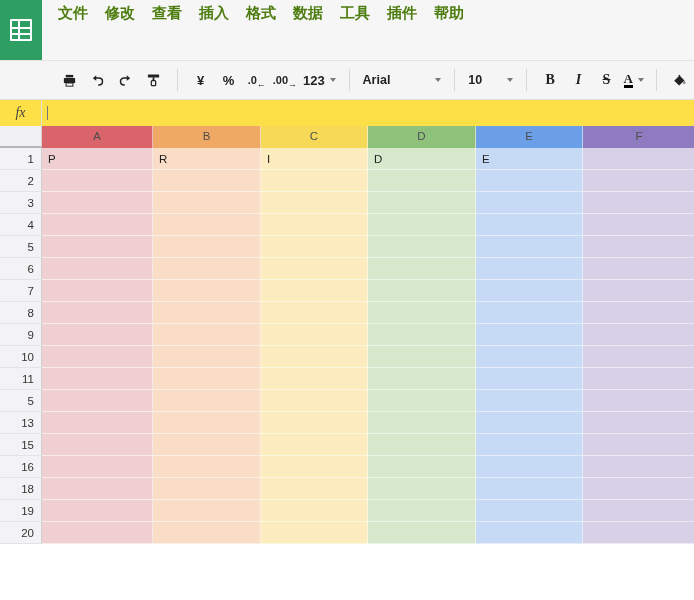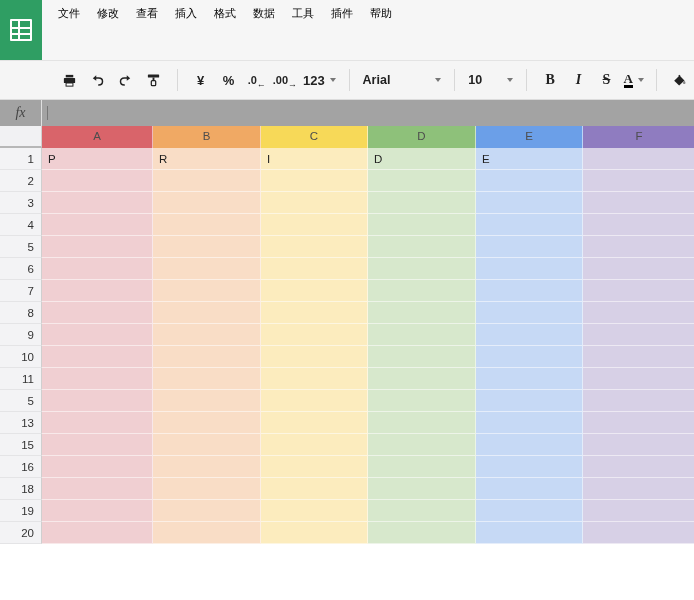--- a/index.html
+++ b/index.html
@@ -20,21 +20,21 @@
   .logo-glyph i{position:absolute;top:0;bottom:0;left:6px;width:2px;background:#fff;}
 
   .header-right{flex:1;display:flex;flex-direction:column;justify-content:flex-start;padding-left:16px;background:#f6f6f6;}
   .title-row{height:32px;display:flex;align-items:center;gap:12px;}
   .doc-title{font-size:17px;color:#b9a6a6;font-style:italic;letter-spacing:.5px;white-space:nowrap;}
   .star-icon{width:16px;height:16px;color:#bdbdbd;display:inline-block;}
   .folder-icon{width:17px;height:13px;background:#9e9e9e;border-radius:1px;position:relative;display:inline-block;}
   .folder-icon:before{content:"";position:absolute;left:0;top:-3px;width:7px;height:3px;background:#9e9e9e;border-radius:1px 1px 0 0;}
 
   .menu-row{height:26px;display:flex;align-items:center;gap:17px;}
-  .menu-item{font-size:11px;color:#000000;font-weight:normal;white-space:nowrap;cursor:default;}
+  .menu-item{font-size:15px;color:#4d7c0f;font-weight:bold;white-space:nowrap;cursor:default;}
   .save-status{font-size:11.5px;color:#9aa0a6;margin-left:14px;white-space:nowrap;font-weight:normal;}
 
   
   .toolbar{height:40px;background:#f5f5f5;border-top:1px solid #e3e3e3;border-bottom:1px solid #dcdcdc;
            display:flex;align-items:center;padding-left:55px;box-sizing:border-box;overflow:hidden;}
   .tb-btn{width:30px;height:26px;display:flex;align-items:center;justify-content:center;cursor:default;color:#222;}
   .tb-sep{width:1px;height:22px;background:#d8d8d8;margin:0 9px;}
   .tb-text{font-size:13px;font-weight:bold;color:#222;}
   .dec-ico{font-size:11px;font-weight:bold;color:#222;position:relative;line-height:1;}
   .dec-ico small{font-size:9px;position:relative;top:3px;}
@@ -43,21 +43,21 @@
   .font-box{width:92px;display:flex;align-items:center;justify-content:space-between;padding:0 4px;box-sizing:border-box;}
   .font-name{font-size:12.5px;color:#222;font-weight:bold;}
   .size-box{width:56px;display:flex;align-items:center;justify-content:space-between;padding:0 4px;box-sizing:border-box;}
   .size-val{font-size:12.5px;color:#222;font-weight:bold;}
   .b-ico{font-weight:bold;font-size:14px;font-family:"Liberation Serif",serif;}
   .i-ico{font-style:italic;font-size:14px;font-family:"Liberation Serif",serif;font-weight:bold;}
   .s-ico{font-size:14px;font-weight:bold;text-decoration:line-through;font-family:"Liberation Serif",serif;}
   .a-ico{font-size:13px;font-weight:bold;border-bottom:3px solid #000;line-height:13px;font-family:"Liberation Serif",serif;}
 
   
-  .formula-bar{height:26px;background:#a3a3a3;border-bottom:1px solid #dcdcdc;display:flex;align-items:center;}
+  .formula-bar{height:26px;background:#fde047;border-bottom:1px solid #dcdcdc;display:flex;align-items:center;}
   .fx-label{width:42px;text-align:center;font-family:"Liberation Serif",serif;font-style:italic;font-size:14px;color:#444;
             border-right:1px solid #e0e0e0;line-height:26px;height:100%;box-sizing:border-box;}
   .formula-input{flex:1;height:100%;display:flex;align-items:center;padding-left:5px;}
   .fcaret{width:1px;height:14px;background:#777;}
 
   
   .grid-wrap{position:absolute;left:0;top:126px;right:0;bottom:0;overflow:hidden;background:#fff;}
   .col-header-row{display:flex;height:22px;}
   .corner-cell{width:42px;height:22px;background:#f1f1f3;border-right:1px solid #d0d0d0;border-bottom:2px solid #b7b7b7;box-sizing:border-box;flex:none;}
   .col-head{flex:none;height:22px;line-height:21px;text-align:center;font-size:11.5px;color:#4d4d4d;

